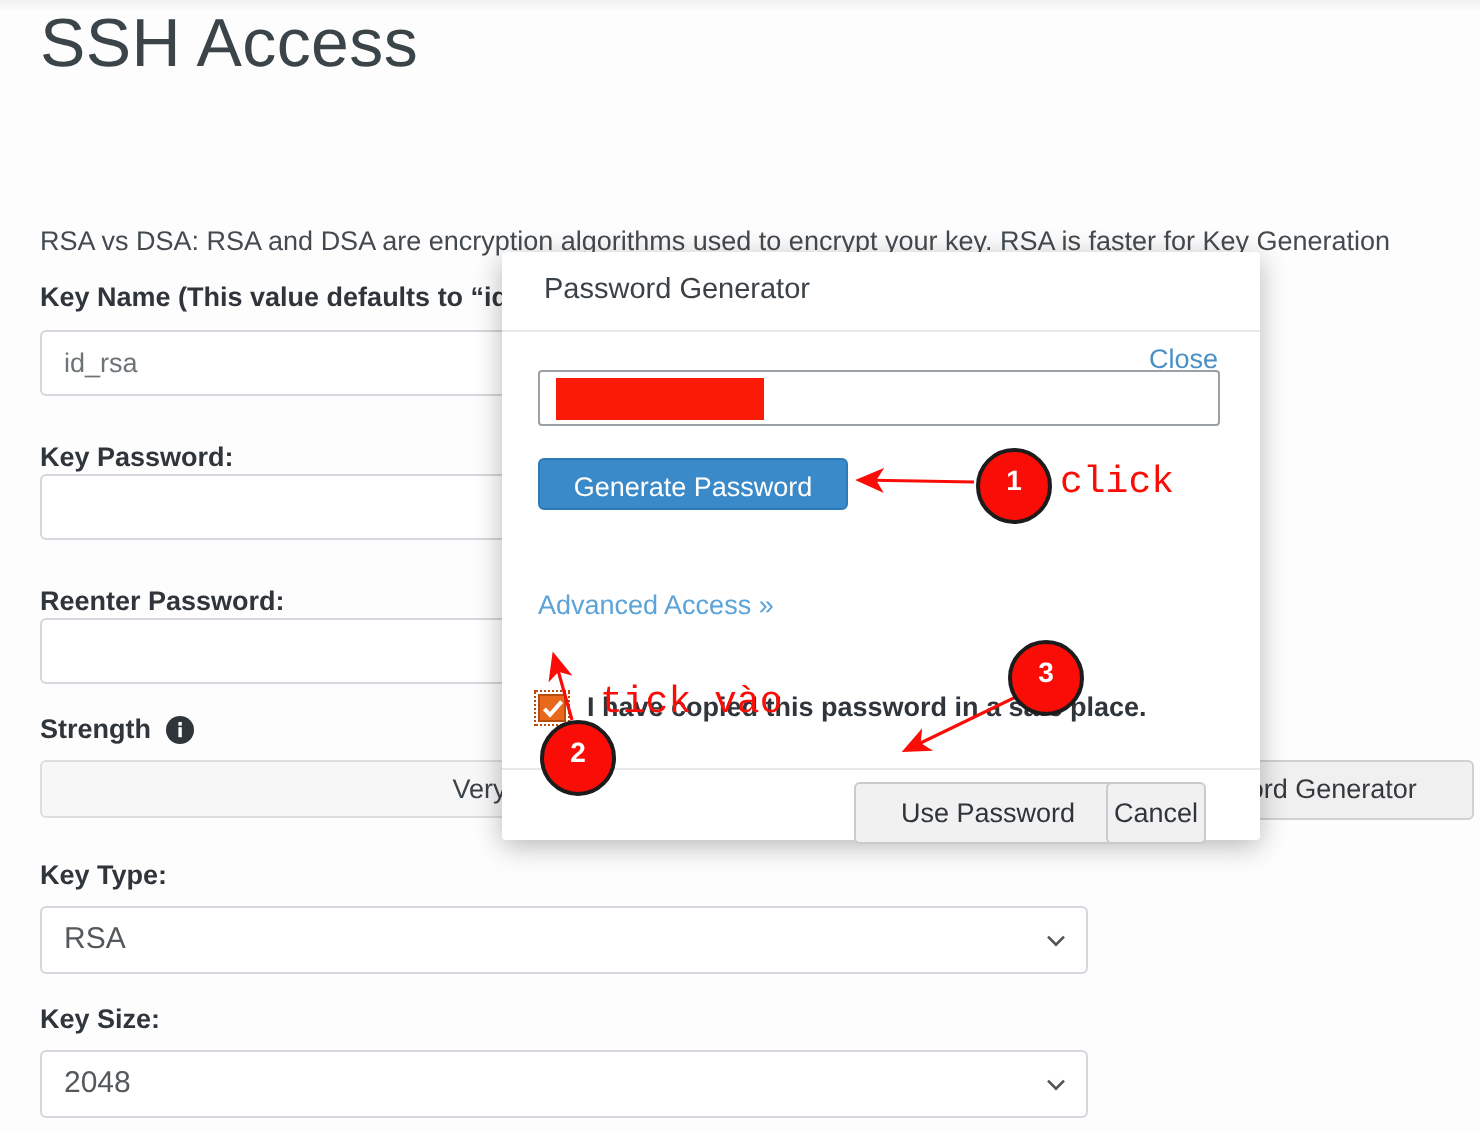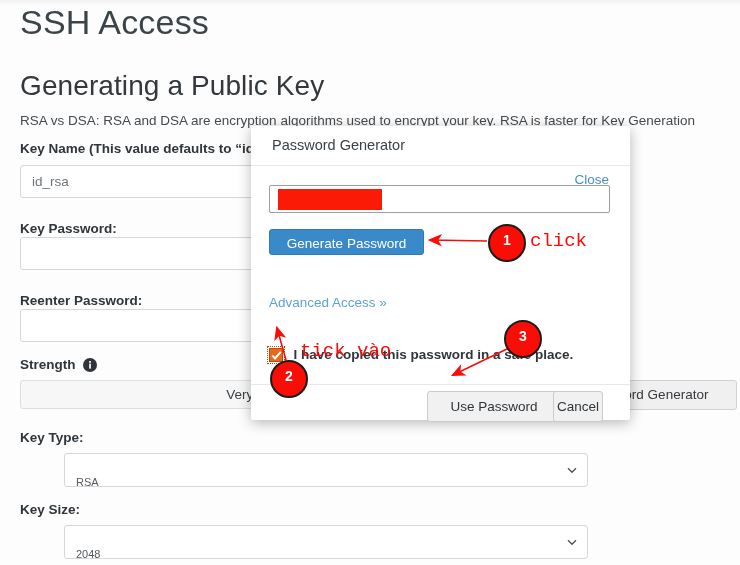--- a/index.html
+++ b/index.html
@@ -40,22 +40,22 @@
     position:absolute;left:20px;width:524px;height:33px;
     box-sizing:border-box;
     background:#fff;border:1px solid #d4d8dc;border-radius:3px;
     font-size:13.5px;color:#6d7478;
     padding:0 11px;line-height:31px;
   }
   .sel-input{
     position:absolute;left:20px;width:524px;height:34px;
     box-sizing:border-box;
     background:#fff;border:1px solid #d4d8dc;border-radius:3px;
-    font-size:11px;color:#55595c;
-    padding:12px 11px;line-height:32px;margin-left:44px;
+    font-size:15px;color:#55595c;
+    padding:0 11px;line-height:32px;
   }
   .sel-caret{
     position:absolute;right:11px;top:50%;margin-top:-3px;
     width:9px;height:9px;pointer-events:none;
   }
   .sel-caret svg{display:block;}
 
   
   .strength-label{position:absolute;left:20px;top:357px;font-size:13.5px;font-weight:bold;color:#2f353a;}
   .info-icon{position:absolute;left:83px;top:358px;width:14px;height:14px;}
@@ -135,21 +135,20 @@
   }
 </style>
 </head>
 <body>
 
 <div id="page">
 
   <div class="top-band"></div>
 
   <div class="page-title">SSH Access</div>
-  <div class="section-title">Generating a Public Key</div>
   <div class="section-desc">RSA vs DSA: RSA and DSA are encryption algorithms used to encrypt your key. RSA is faster for Key Generation</div>
 
   <div class="field-label" style="top:141px">Key Name (This value defaults to “id_rsa”):</div>
   <div class="txt-input" style="top:165px">id_rsa</div>
 
   <div class="field-label" style="top:221px">Key Password:</div>
   <div class="txt-input" style="top:237px"></div>
 
   <div class="field-label" style="top:293px">Reenter Password:</div>
   <div class="txt-input" style="top:309px"></div>

